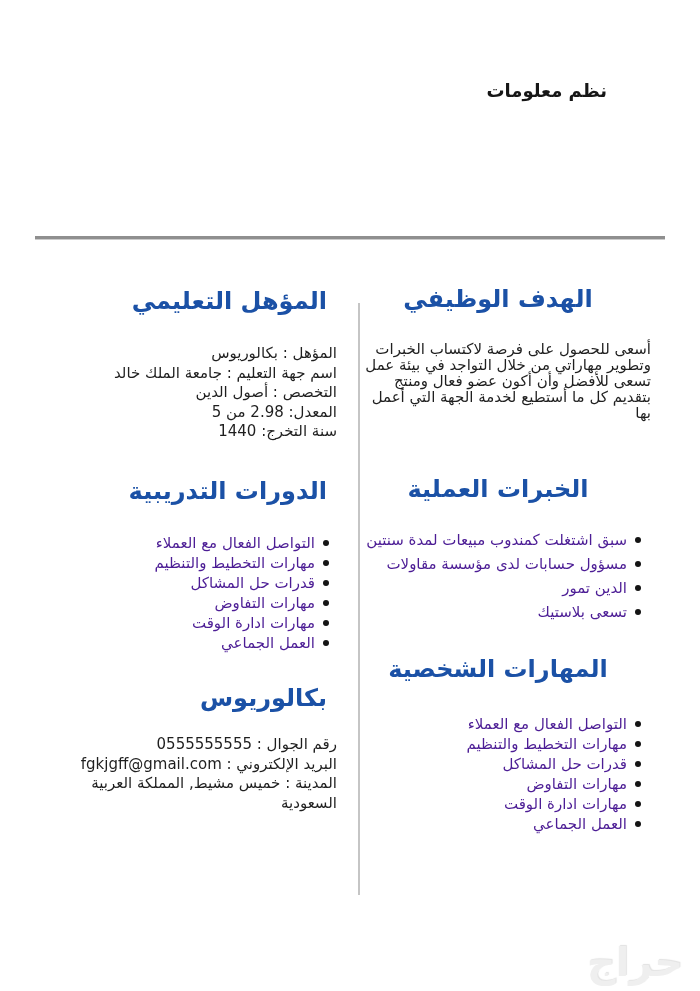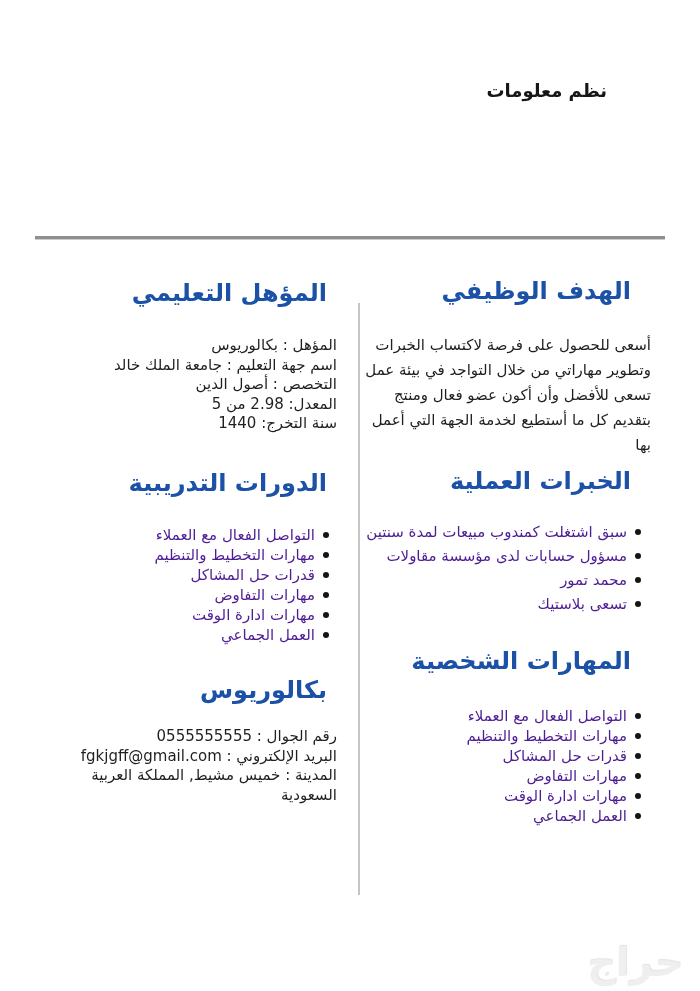--- a/index.html
+++ b/index.html
@@ -58,34 +58,34 @@
   .sec {
     position: absolute;
     direction: rtl;
     text-align: right;
     color: #1f1f1f;
   }
   .sec h2 {
     font-size: 24px;
     font-weight: bold;
     color: #1b51a6;
-    margin: 4px;
+    margin: 12px;
     line-height: 31px;
   }
 
   
   .col-right { right: 35px; width: 300px; }
-  .col-right h2 { margin-left: 0; margin-right: 34px; }
+  .col-right h2 { margin-left: 0; margin-right: 34px; text-align: center; }
   .sec-objective { top: 272px; }
   .sec-experience { top: 462px; }
   .sec-skills { top: 642px; }
   .sec-objective p {
     margin: 26px 14px 0 0;
     font-size: 15px;
-    line-height: 25px;
+    line-height: 16px;
     color: #1f1f1f;
   }
 
   
   .col-left { right: 345px; width: 315px; }
   .col-left h2 { margin-right: 28px; }
   .sec-education { top: 274px; }
   .sec-courses { top: 464px; }
   .sec-info { top: 671px; }
   .plain-lines { margin: 27px 18px 0 0; }
@@ -153,21 +153,21 @@
   <section class="sec col-right sec-objective">
     <h2>الهدف الوظيفي</h2>
     <p>أسعى للحصول على فرصة لاكتساب الخبرات وتطوير مهاراتي من خلال التواجد في بيئة عمل تسعى للأفضل وأن أكون عضو فعال ومنتج بتقديم كل ما أستطيع لخدمة الجهة التي أعمل بها</p>
   </section>
 
   <section class="sec col-right sec-experience">
     <h2>الخبرات العملية</h2>
     <ul class="bullets">
       <li>سبق اشتغلت كمندوب مبيعات لمدة سنتين</li>
       <li>مسؤول حسابات لدى مؤسسة مقاولات</li>
-      <li>محمد تمور</li>
+      <li>الدين تمور</li>
       <li>تسعى بلاستيك</li>
     </ul>
   </section>
 
   <section class="sec col-right sec-skills">
     <h2>المهارات الشخصية</h2>
     <ul class="bullets">
       <li>التواصل الفعال مع العملاء</li>
       <li>مهارات التخطيط والتنظيم</li>
       <li>قدرات حل المشاكل</li>

